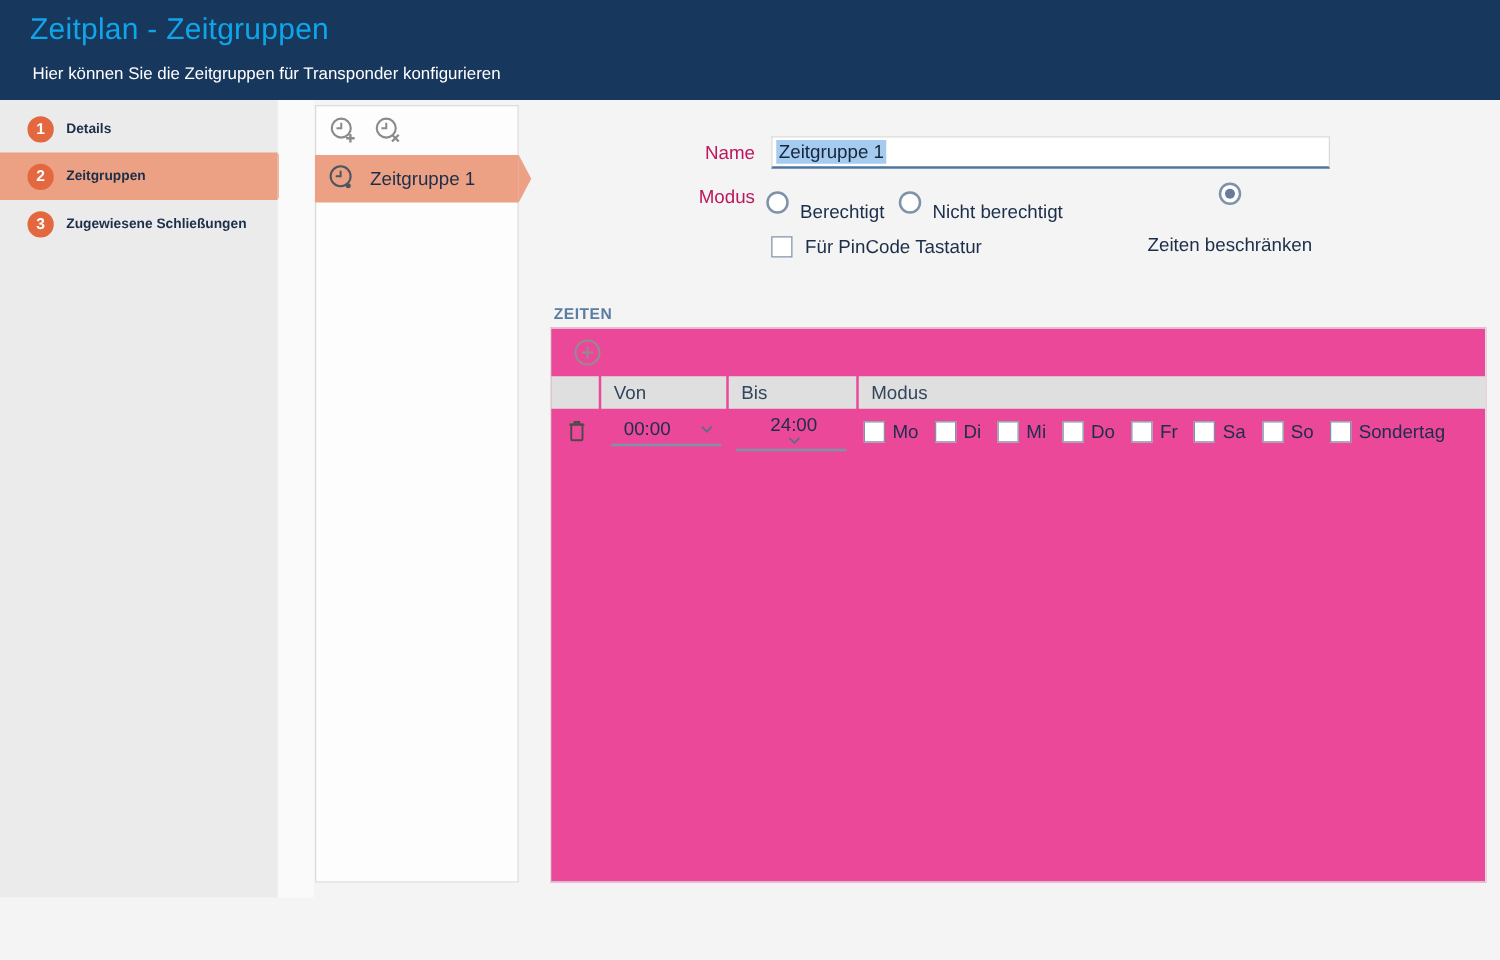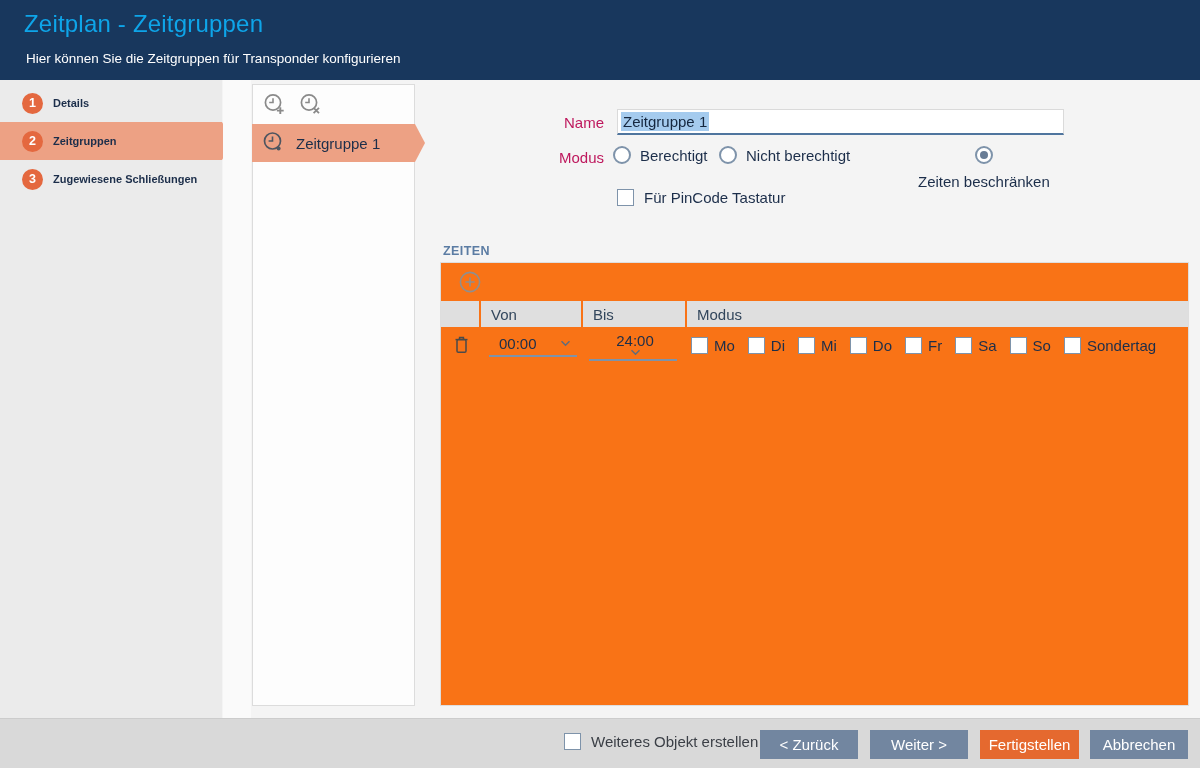--- a/index.html
+++ b/index.html
@@ -38,29 +38,29 @@
   
   .fld-label{position:absolute;width:134px;text-align:right;font-size:15px;color:#be185d;}
   .name-input{position:absolute;left:617px;top:109px;width:442px;height:23px;background:#ffffff;
     border:1px solid #dadada;border-bottom:2px solid #4f759e;box-sizing:content-box;
     display:flex;align-items:center;padding-left:3px;font-size:15px;cursor:text;}
   .hl{background:#a5cbee;color:#15273f;padding:0 2px;line-height:19px;}
 
   .radio-opt{position:absolute;top:146px;display:flex;align-items:center;gap:9px;cursor:pointer;}
   .rc{width:18px;height:18px;border:2px solid #7e93aa;border-radius:50%;background:#fff;box-sizing:border-box;position:relative;flex:none;}
   .radio-opt.selected .rc::after{content:"";position:absolute;left:3px;top:3px;width:8px;height:8px;border-radius:50%;background:#697d96;}
-  .opt-label{font-size:15px;color:#1c2e4a;white-space:nowrap;}
+  .opt-label{font-size:15px;color:#1c2e4a;white-space:nowrap;margin-top:15px;}
 
   .cbx-wrap{display:flex;align-items:center;gap:10px;cursor:pointer;}
   .cb{width:17px;height:17px;background:#ffffff;border:1px solid #7e93aa;box-sizing:border-box;flex:none;}
   .cbx-label{font-size:15px;color:#1c2e4a;white-space:nowrap;}
 
   
   .z-label{position:absolute;left:443px;top:244px;font-size:12.5px;font-weight:bold;color:#5b7ca3;letter-spacing:.4px;}
-  .z-panel{position:absolute;left:440px;top:262px;width:749px;height:444px;background:#f97316;
+  .z-panel{position:absolute;left:440px;top:262px;width:749px;height:444px;background:#ec4899;
     border:1px solid #dedede;box-sizing:border-box;}
   .zp-toolbar{height:38px;display:flex;align-items:center;padding-left:15px;}
   .zp-header{display:flex;height:26px;gap:2px;}
   .hc{background:#dfdfdf;display:flex;align-items:center;font-size:15px;color:#32465c;box-sizing:border-box;}
   .hc0{width:38px;}
   .hc1{width:100px;padding-left:10px;}
   .hc2{width:102px;padding-left:10px;}
   .hc3{flex:1;padding-left:10px;}
   .zp-row{display:flex;align-items:center;height:36px;}
   .rcol0{width:40px;display:flex;justify-content:center;}
@@ -238,24 +238,14 @@
           <span class="cbx-label">So</span>
         </span>
         <span class="day">
           <span class="cb"></span>
           <span class="cbx-label">Sondertag</span>
         </span>
       </div>
     </div>
   </div>
 
-  <div class="footer">
-    <div class="cbx-wrap f-cbx">
-      <span class="cb"></span>
-      <span class="cbx-label">Weiteres Objekt erstellen</span>
-    </div>
-    <div class="btn btn-zurueck">&lt; Zurück</div>
-    <div class="btn btn-weiter">Weiter &gt;</div>
-    <div class="btn primary btn-fertig">Fertigstellen</div>
-    <div class="btn btn-abbrechen">Abbrechen</div>
-  </div>
 
 </div>
 
 </body></html>

